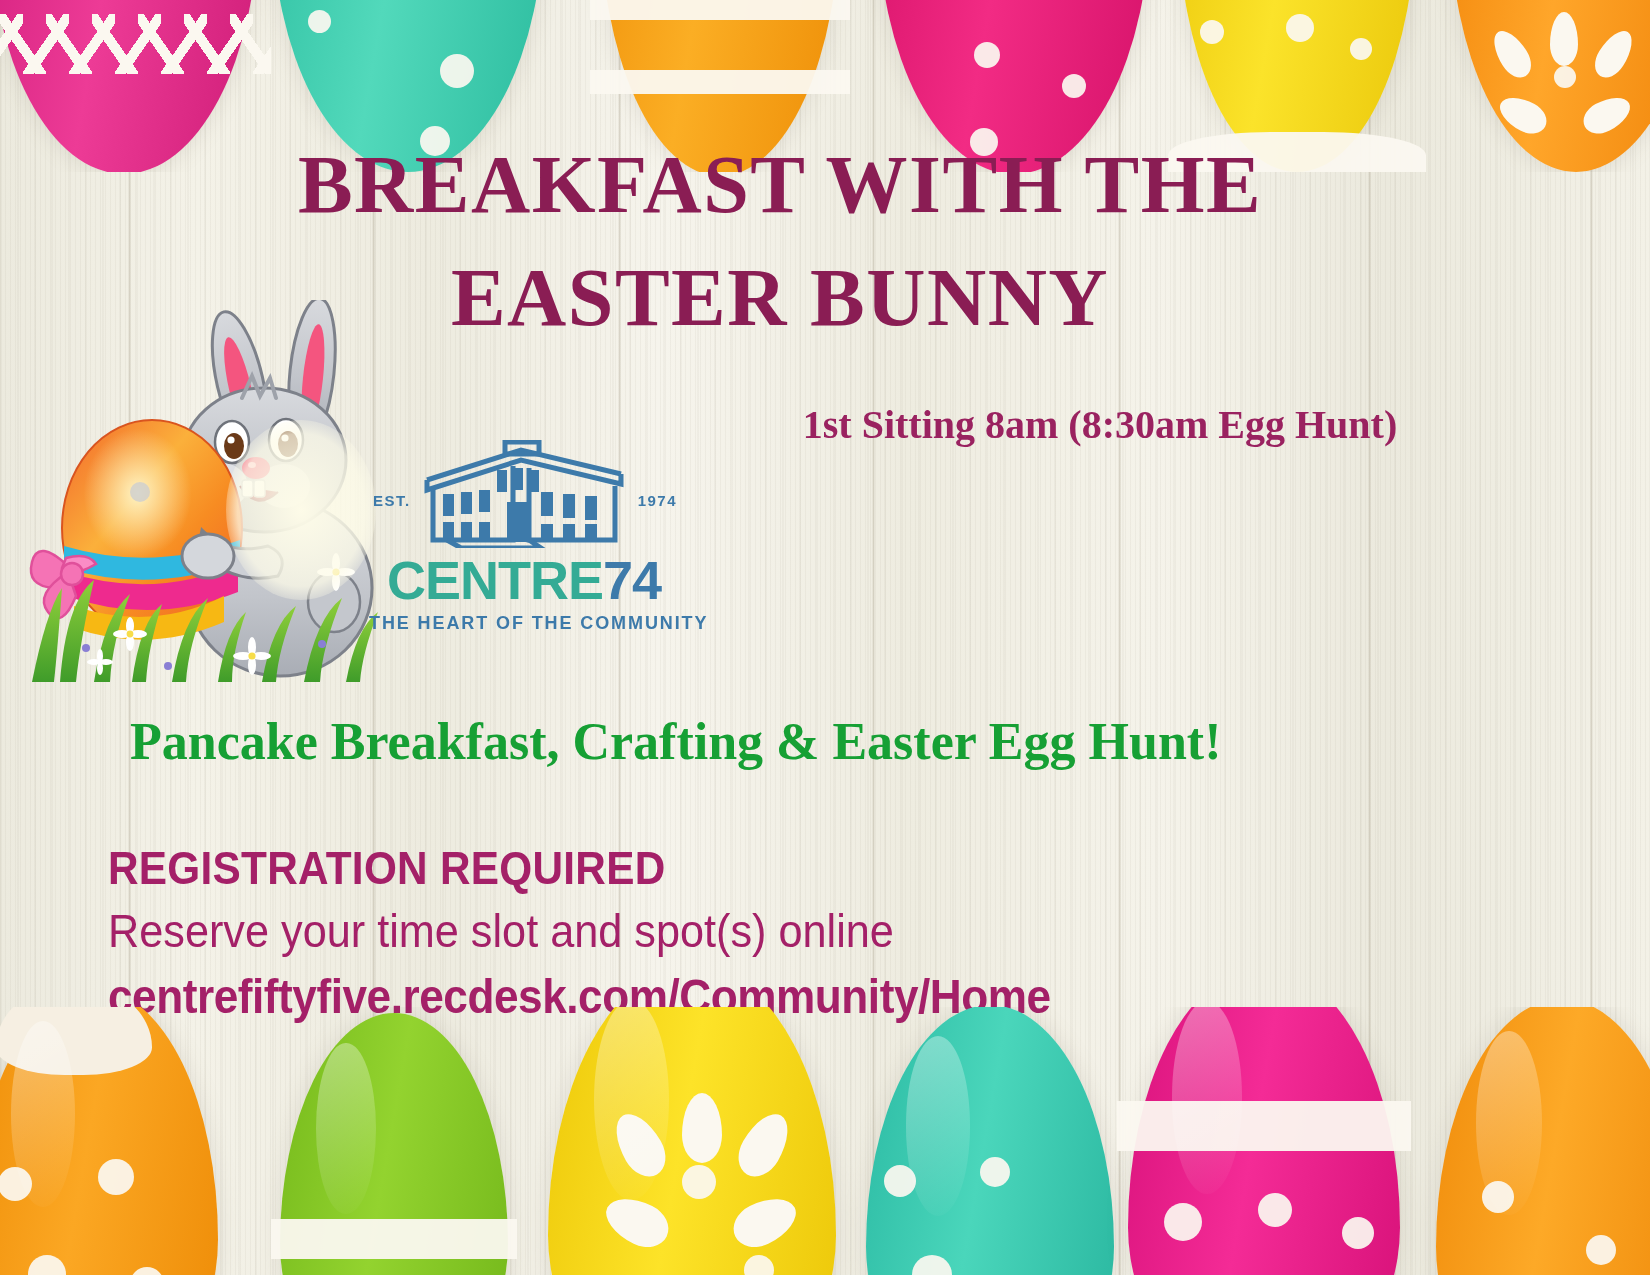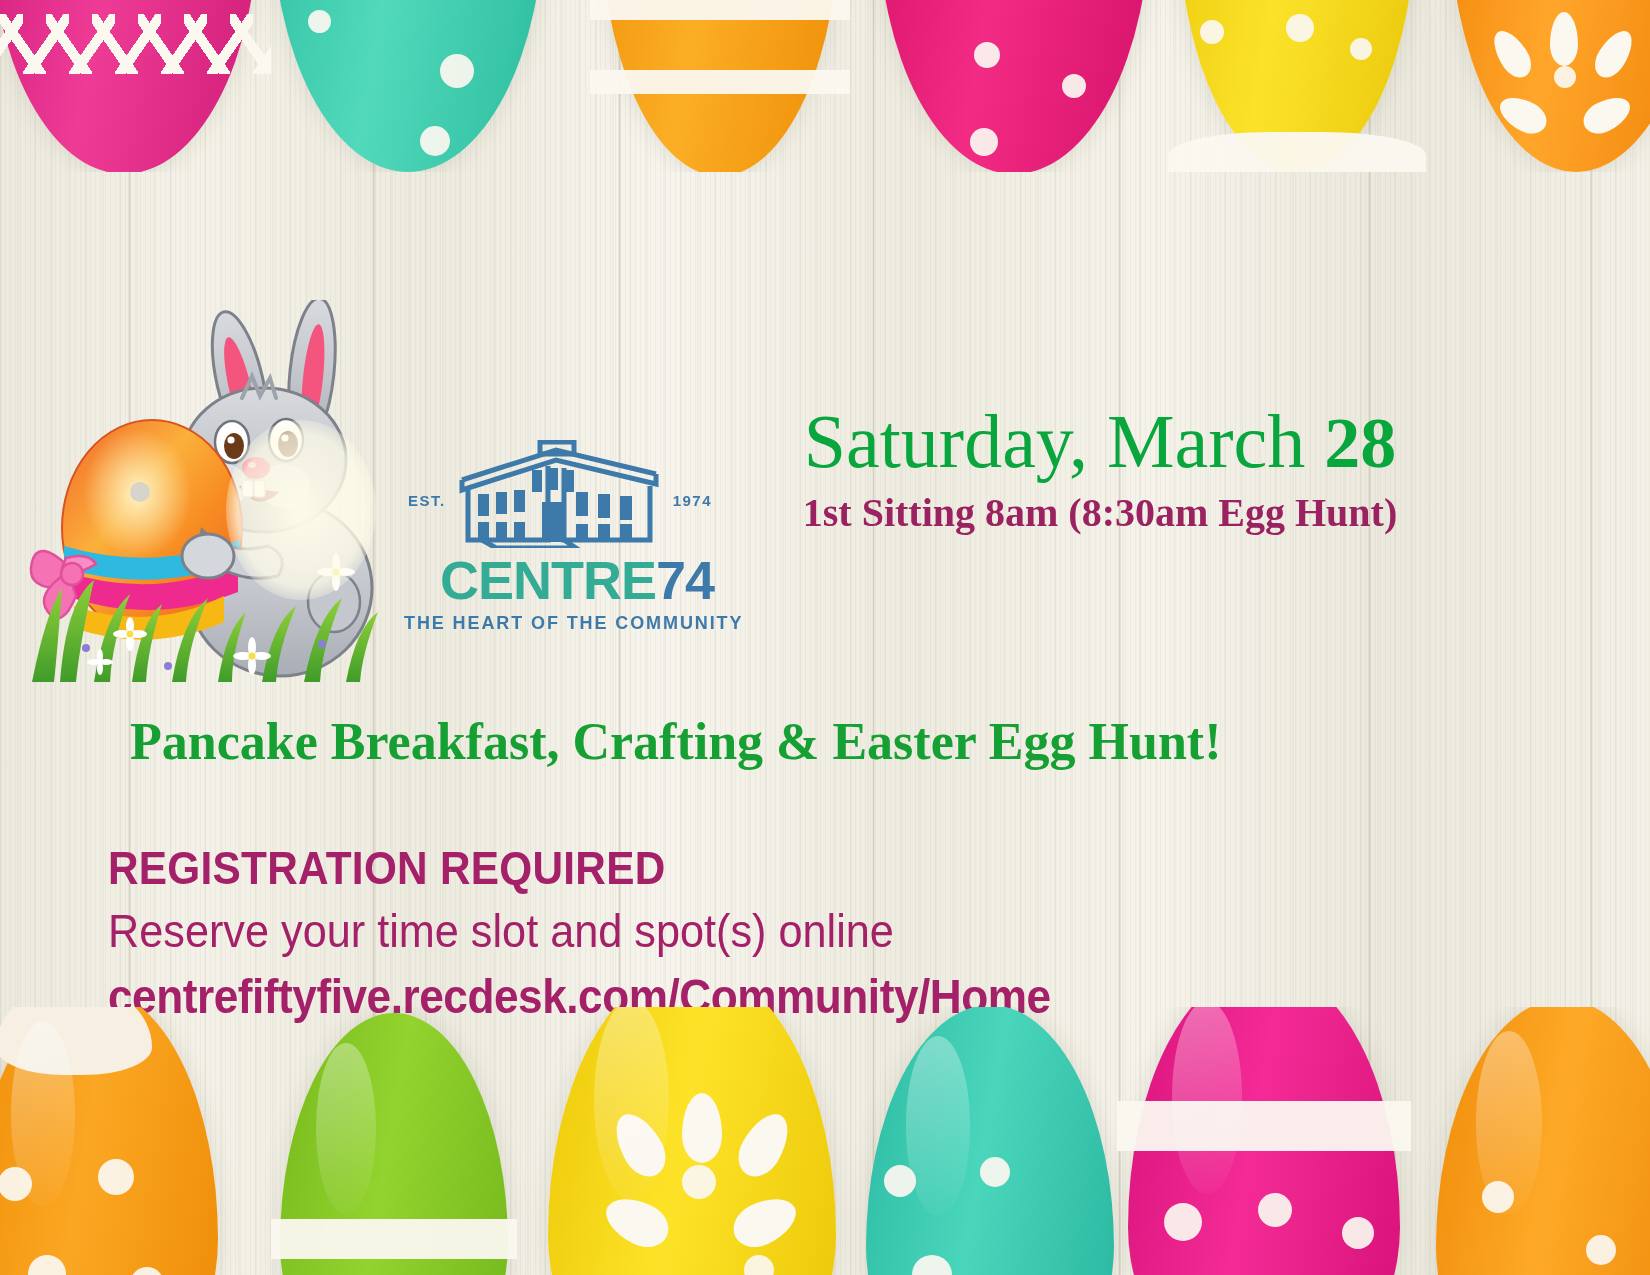--- a/index.html
+++ b/index.html
@@ -125,24 +125,24 @@
     top: 120px;
     width: 150px;
     height: 180px;
     background: radial-gradient(ellipse at center, #fdfbe8 0%, rgba(253,251,232,0.75) 60%, rgba(253,251,232,0) 78%);
     border-radius: 50%;
   }
 
   
   .logo {
     position: absolute;
-    left: 404px;
+    left: 369px;
     top: 440px;
     width: 310px;
-    text-align: right;
+    text-align: center;
   }
   .logo .est-row {
     position: relative;
     height: 112px;
   }
   .logo .est, .logo .year {
     position: absolute;
     top: 52px;
     font-family: "Liberation Sans", sans-serif;
     font-weight: 700;
@@ -297,20 +297,24 @@
       <div class="petal" style="left:48px;  top:268px; width:28px; height:52px; transform:rotate(-32deg);"></div>
       <div class="petal" style="left:100px; top:252px; width:28px; height:54px;"></div>
       <div class="petal" style="left:150px; top:268px; width:28px; height:52px; transform:rotate(32deg);"></div>
       <div class="petal" style="left:58px;  top:330px; width:30px; height:50px; transform:rotate(-62deg);"></div>
       <div class="petal" style="left:142px; top:330px; width:30px; height:50px; transform:rotate(62deg);"></div>
       <div class="dot" style="left:104px; top:306px; width:22px; height:22px;"></div>
 
     </div>
   </div>
 
+  <div class="headline">
+    <span class="l1">BREAKFAST WITH THE</span>
+    <span class="l2">EASTER BUNNY</span>
+  </div>
 
   <div class="bunny-wrap">
     <div class="bunny-halo"></div>
     <svg width="360" height="382" viewBox="0 0 360 382">
       <defs>
         <linearGradient id="eggG" x1="0" y1="0" x2="1" y2="1">
           <stop offset="0%" stop-color="#f2662a"></stop>
           <stop offset="38%" stop-color="#fbb03b"></stop>
           <stop offset="62%" stop-color="#f78c22"></stop>
           <stop offset="100%" stop-color="#ef5b26"></stop>
@@ -468,21 +472,20 @@
         </g>
       </svg>
     </div>
     <div class="wordmark">
       <span class="wm-centre">CENTRE</span><span class="wm-55">74</span>
     </div>
     <div class="tagline">THE HEART OF THE COMMUNITY</div>
   </div>
 
   <div class="date-block">
-    <div class="date-line"><span>Saturday, March </span><span class="day-num">28</span></div>
     <div class="sitting">1st Sitting  8am (8:30am  Egg Hunt)</div>
   </div>
 
   <div class="activities">Pancake Breakfast, Crafting &amp; Easter Egg Hunt!</div>
 
   <div class="reg-block">
     <div class="reg-head">REGISTRATION REQUIRED</div>
     <div class="reg-sub">Reserve your time slot and spot(s) online</div>
     <div class="reg-url">centrefiftyfive.recdesk.com/Community/Home</div>
   </div>

